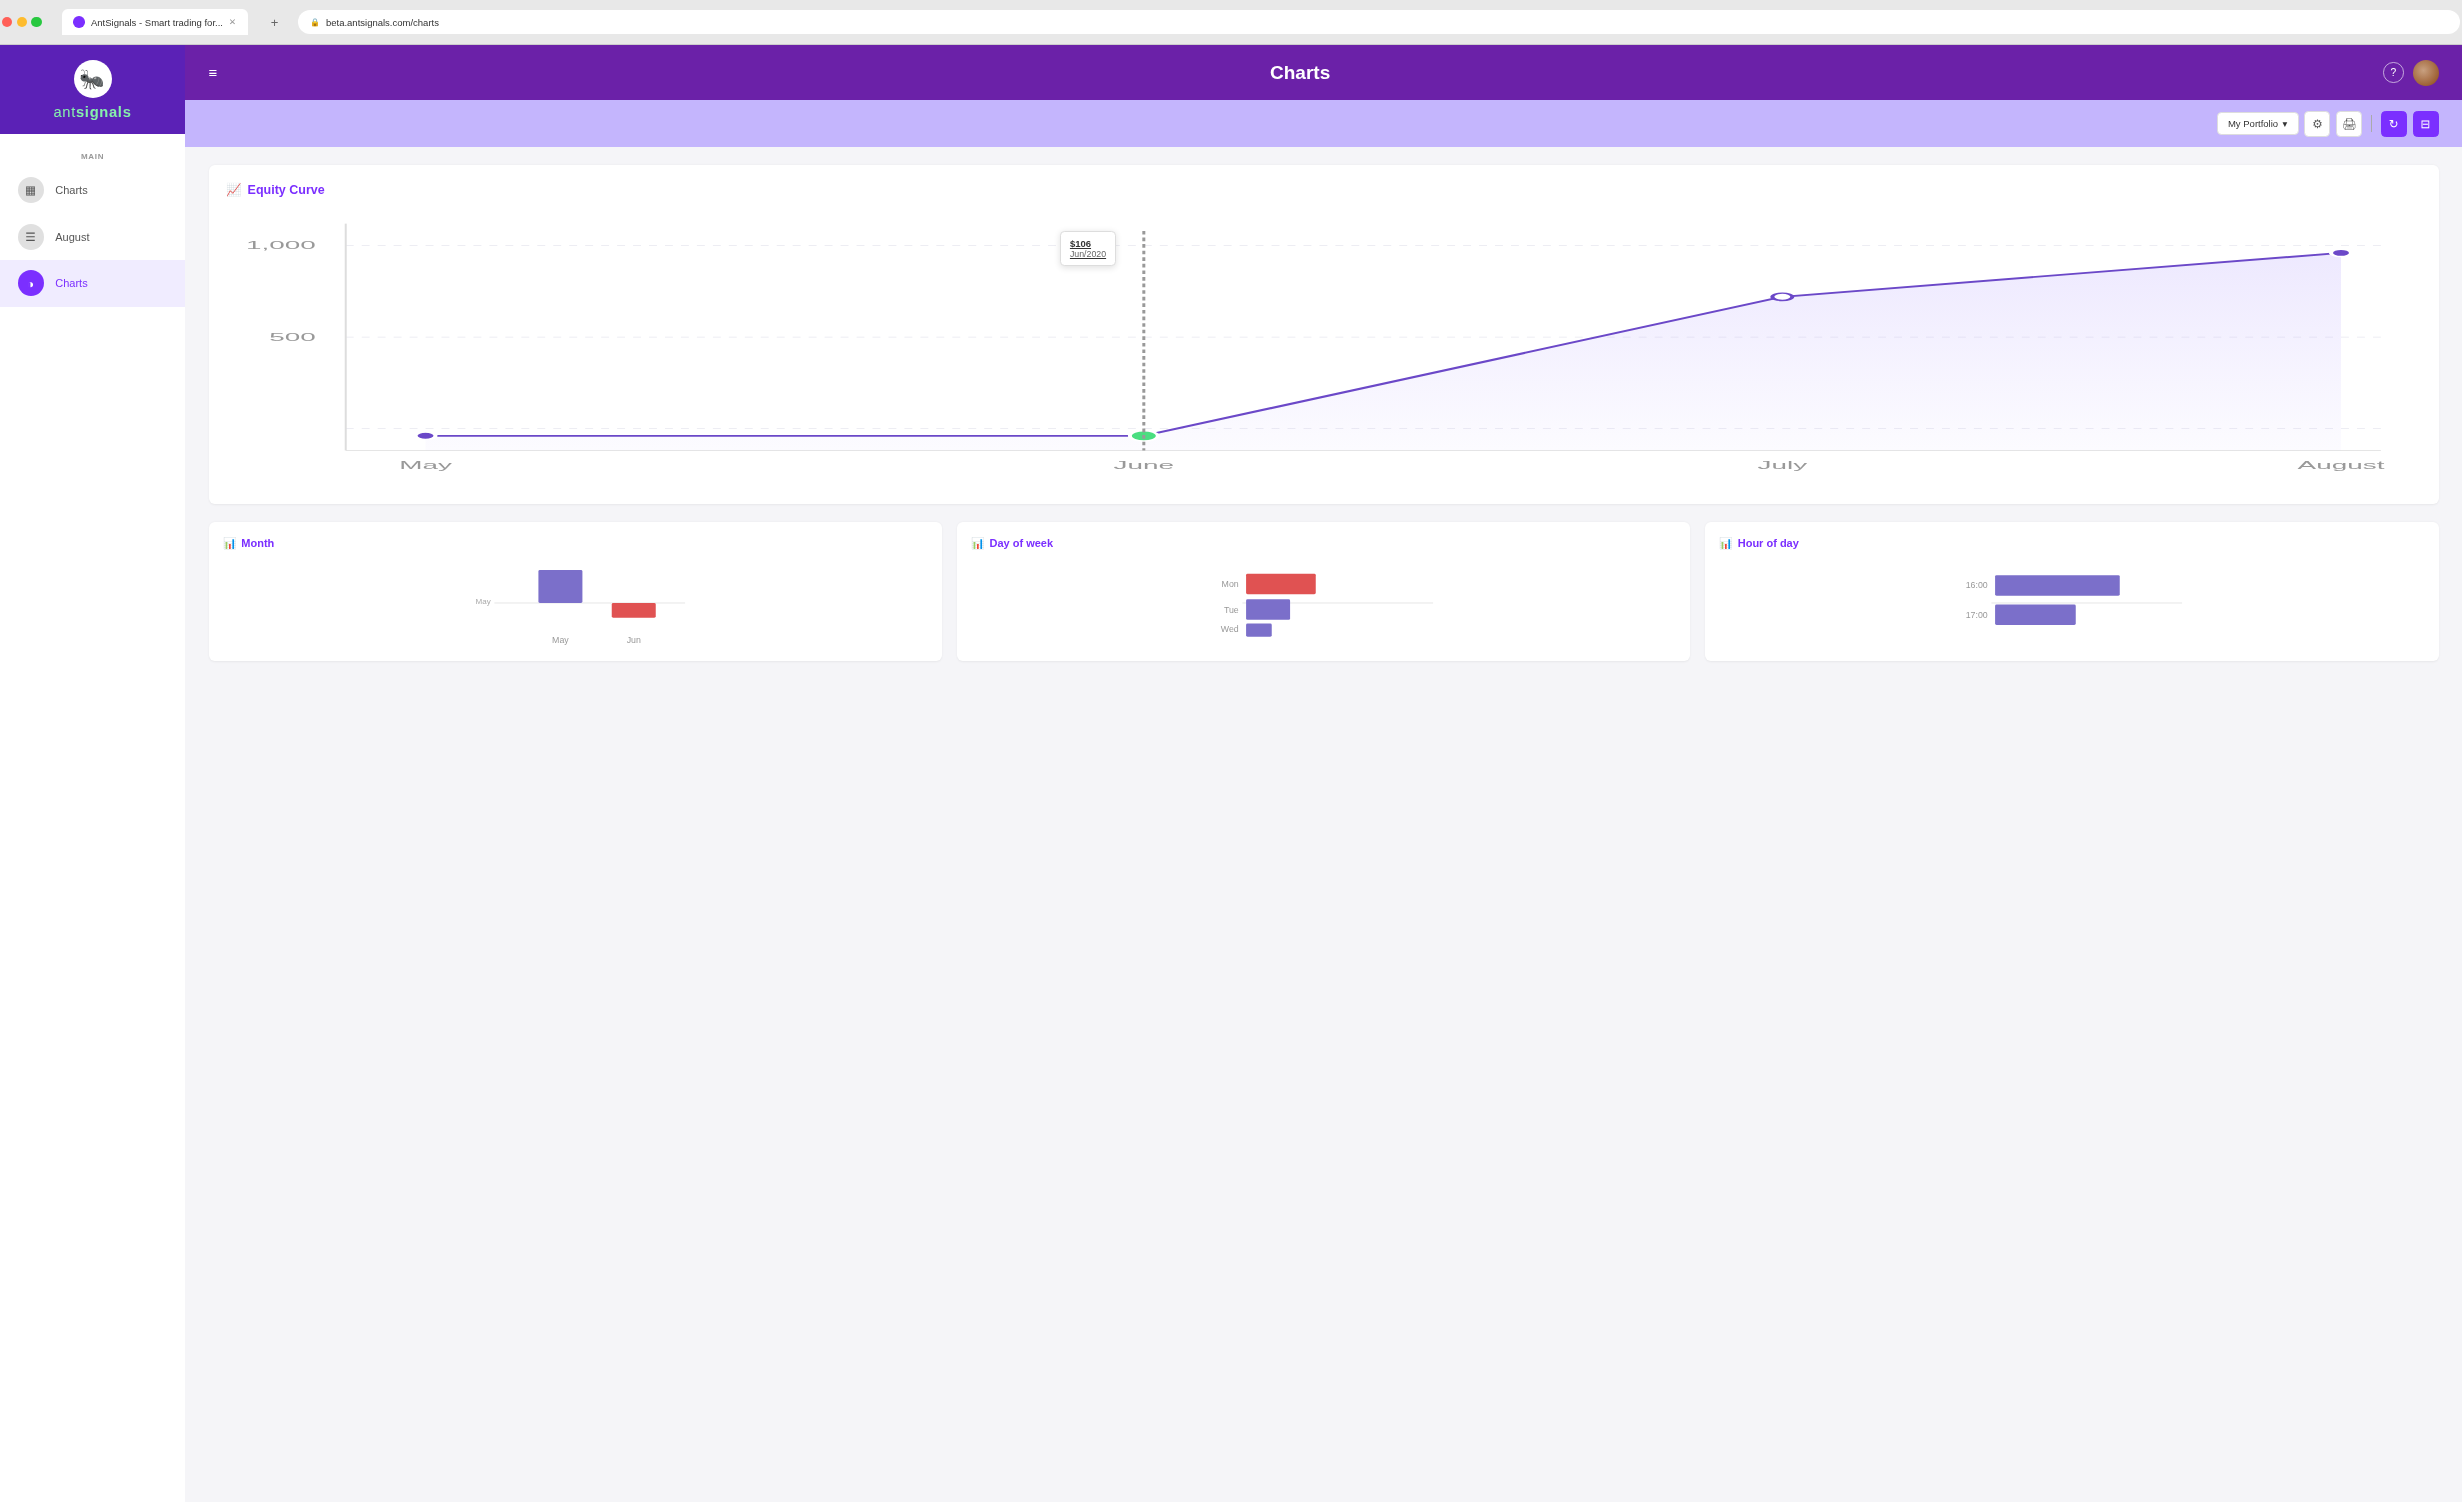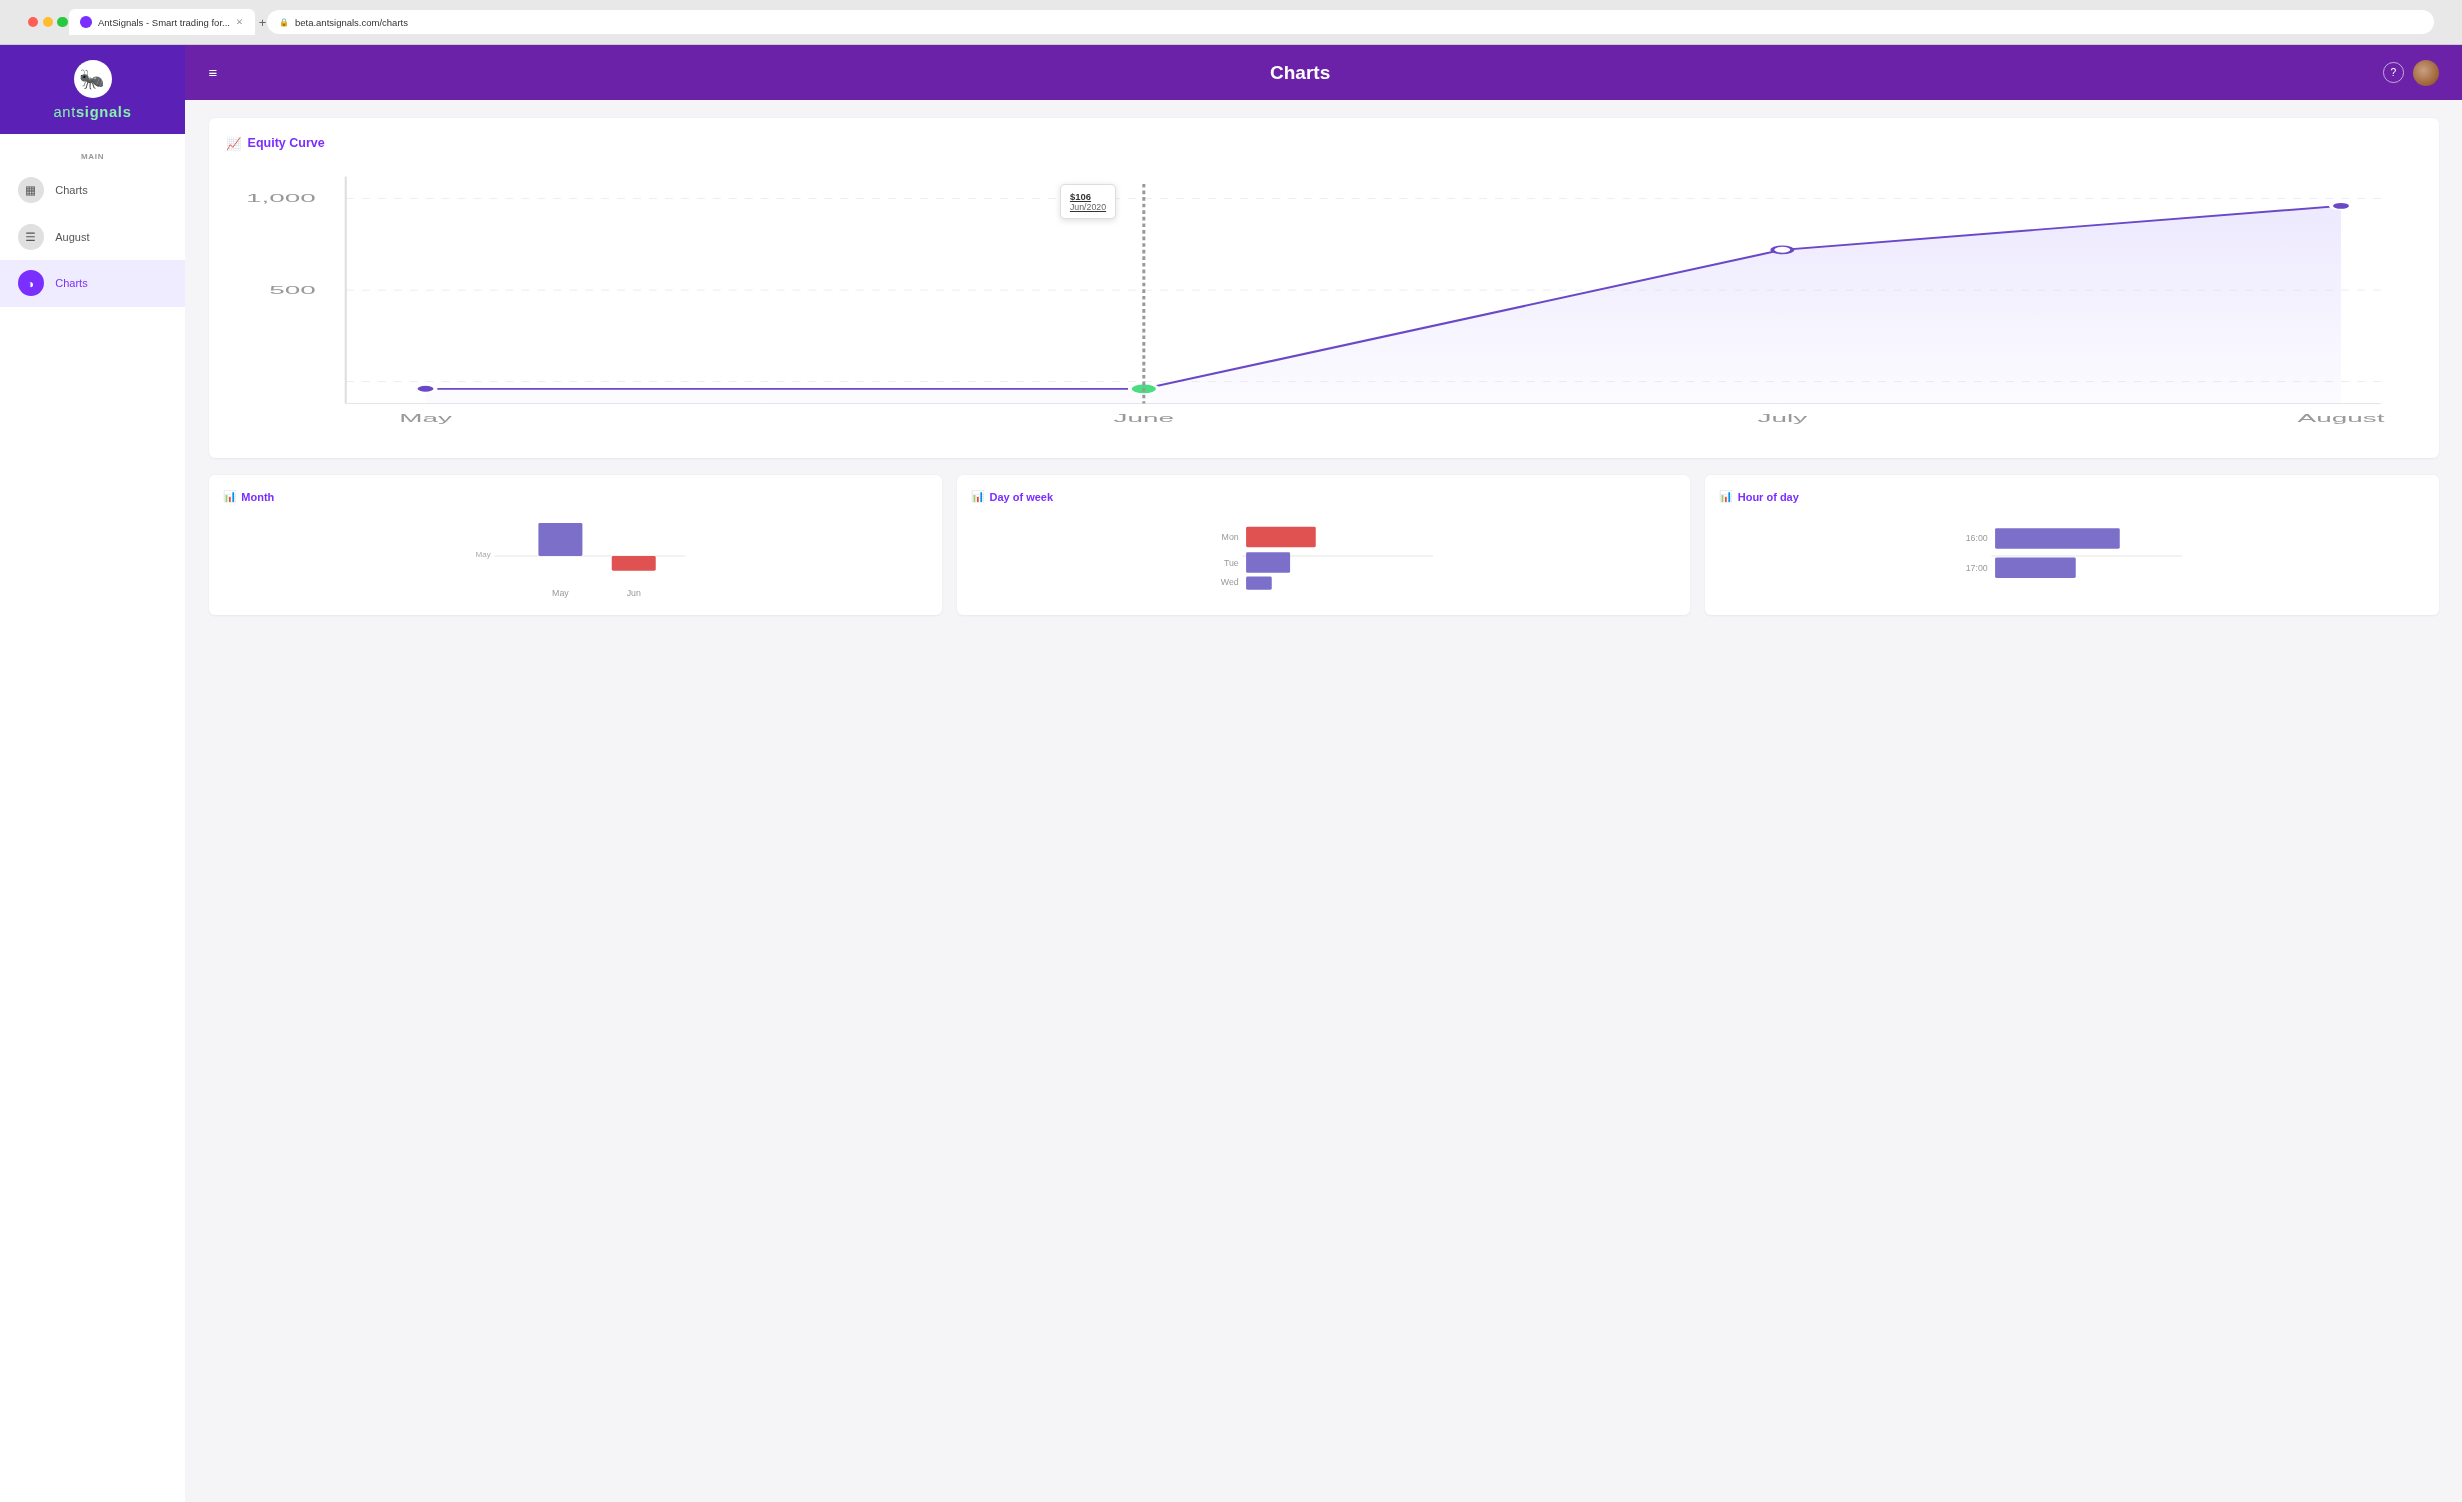--- a/index.html
+++ b/index.html
@@ -4,22 +4,22 @@
   <style>
     * { box-sizing: border-box; margin: 0; padding: 0; }
     body { font-family: -apple-system, BlinkMacSystemFont, 'Segoe UI', sans-serif; background: #f0f0f5; overflow: hidden; }
 
     
     .browser-chrome {
       background: #e8e8e8;
       height: 45px;
       display: flex;
       align-items: center;
-      padding: 0 28px;
-      gap: 1px;
+      padding: 0 2px;
+      gap: 20px;
       border-bottom: 0.7px solid #ccc;
     }
     .browser-dots { display: flex; gap: 4.4px; }
     .browser-dot { width: 10.3px; height: 10.3px; border-radius: 50%; }
     .dot-red { background: #ff5f57; }
     .dot-yellow { background: #febc2e; }
     .dot-green { background: #28c840; }
     .browser-tab {
       background: white;
       border-radius: 5.9px 5.9px 0 0;
@@ -337,20 +337,39 @@
 
     <div class="top-bar">
       <button class="hamburger-btn">≡</button>
       <span class="top-bar-title">Charts</span>
       <div class="top-bar-right">
         <div class="help-icon">?</div>
         <div class="user-avatar" style="background: radial-gradient(circle at 40% 40%, #c8a080, #8b4513);"></div>
       </div>
     </div>
 
+    <div class="sub-bar">
+      <div class="portfolio-select">
+        <span>My Portfolio</span>
+        <span>▾</span>
+      </div>
+      <div class="icon-btn">
+        <span>⚙</span>
+      </div>
+      <div class="icon-btn">
+        <span>🖨</span>
+      </div>
+      <div class="separator"></div>
+      <div class="icon-btn purple">
+        <span>↻</span>
+      </div>
+      <div class="icon-btn purple">
+        <span>⊟</span>
+      </div>
+    </div>
 
     <div class="charts-area">
 
       <div class="chart-card">
         <div class="chart-title">
           <span>📈</span>
           <span>Equity Curve</span>
         </div>
         <div class="equity-chart-container">
           

